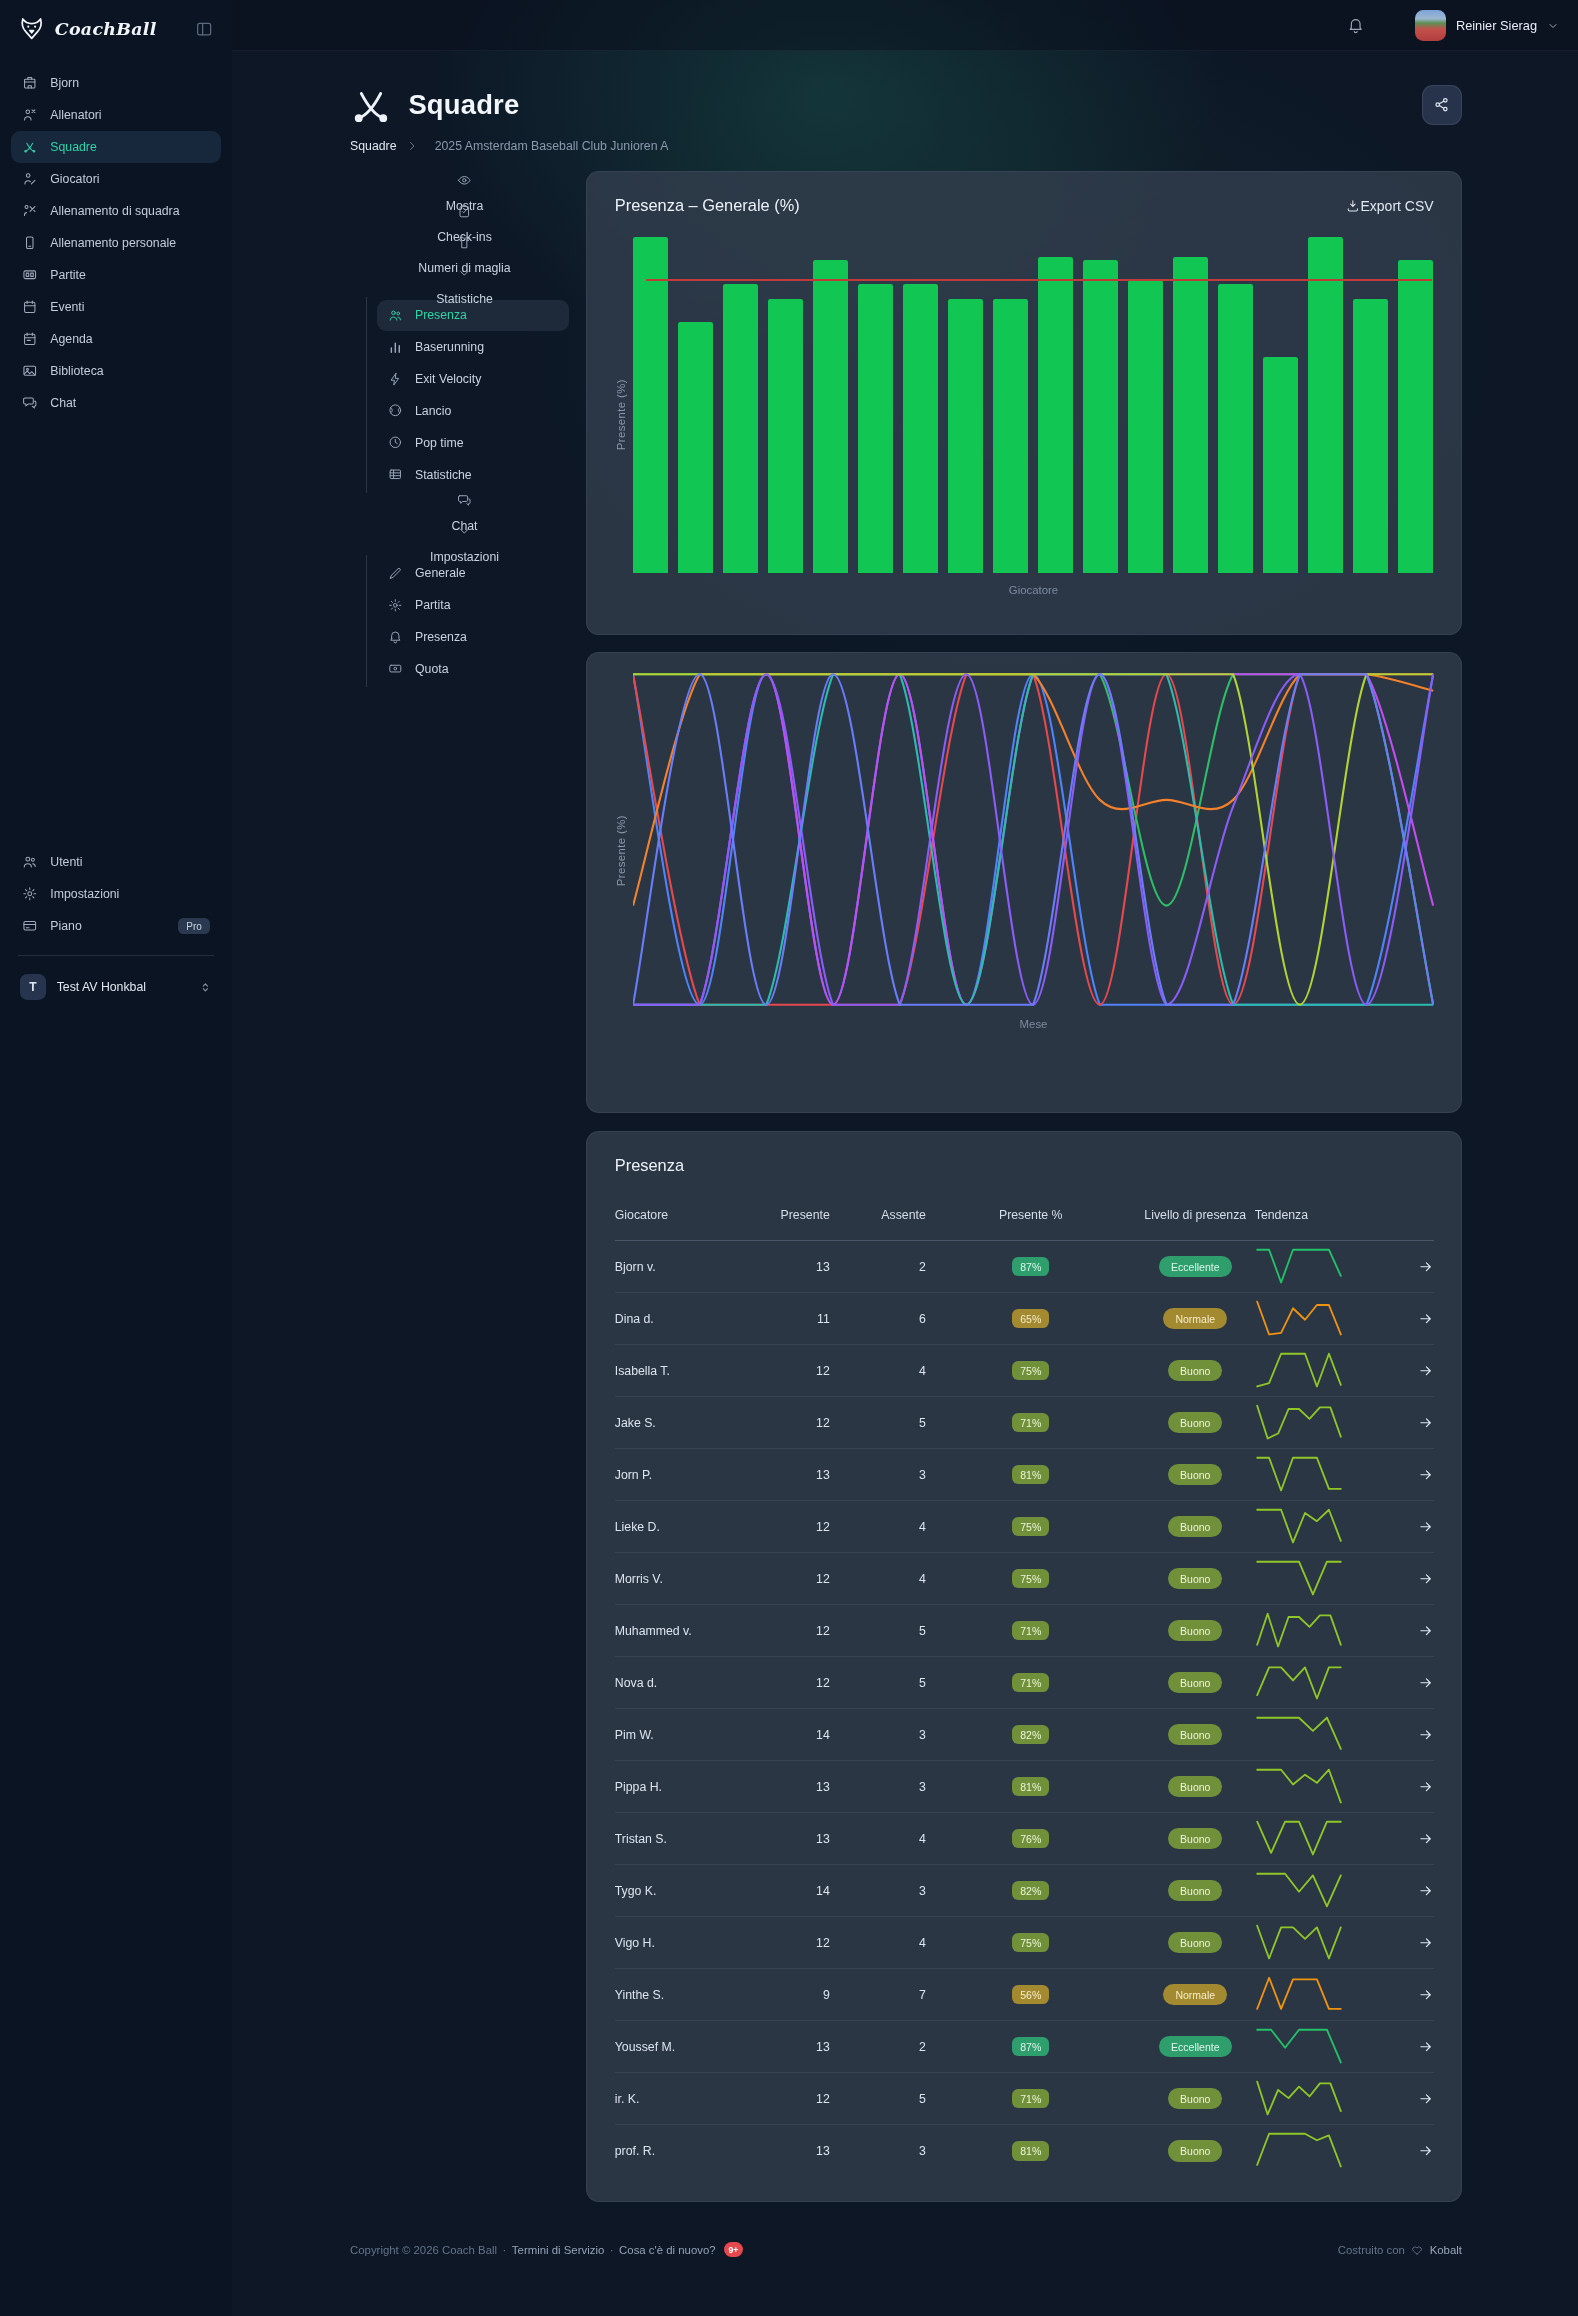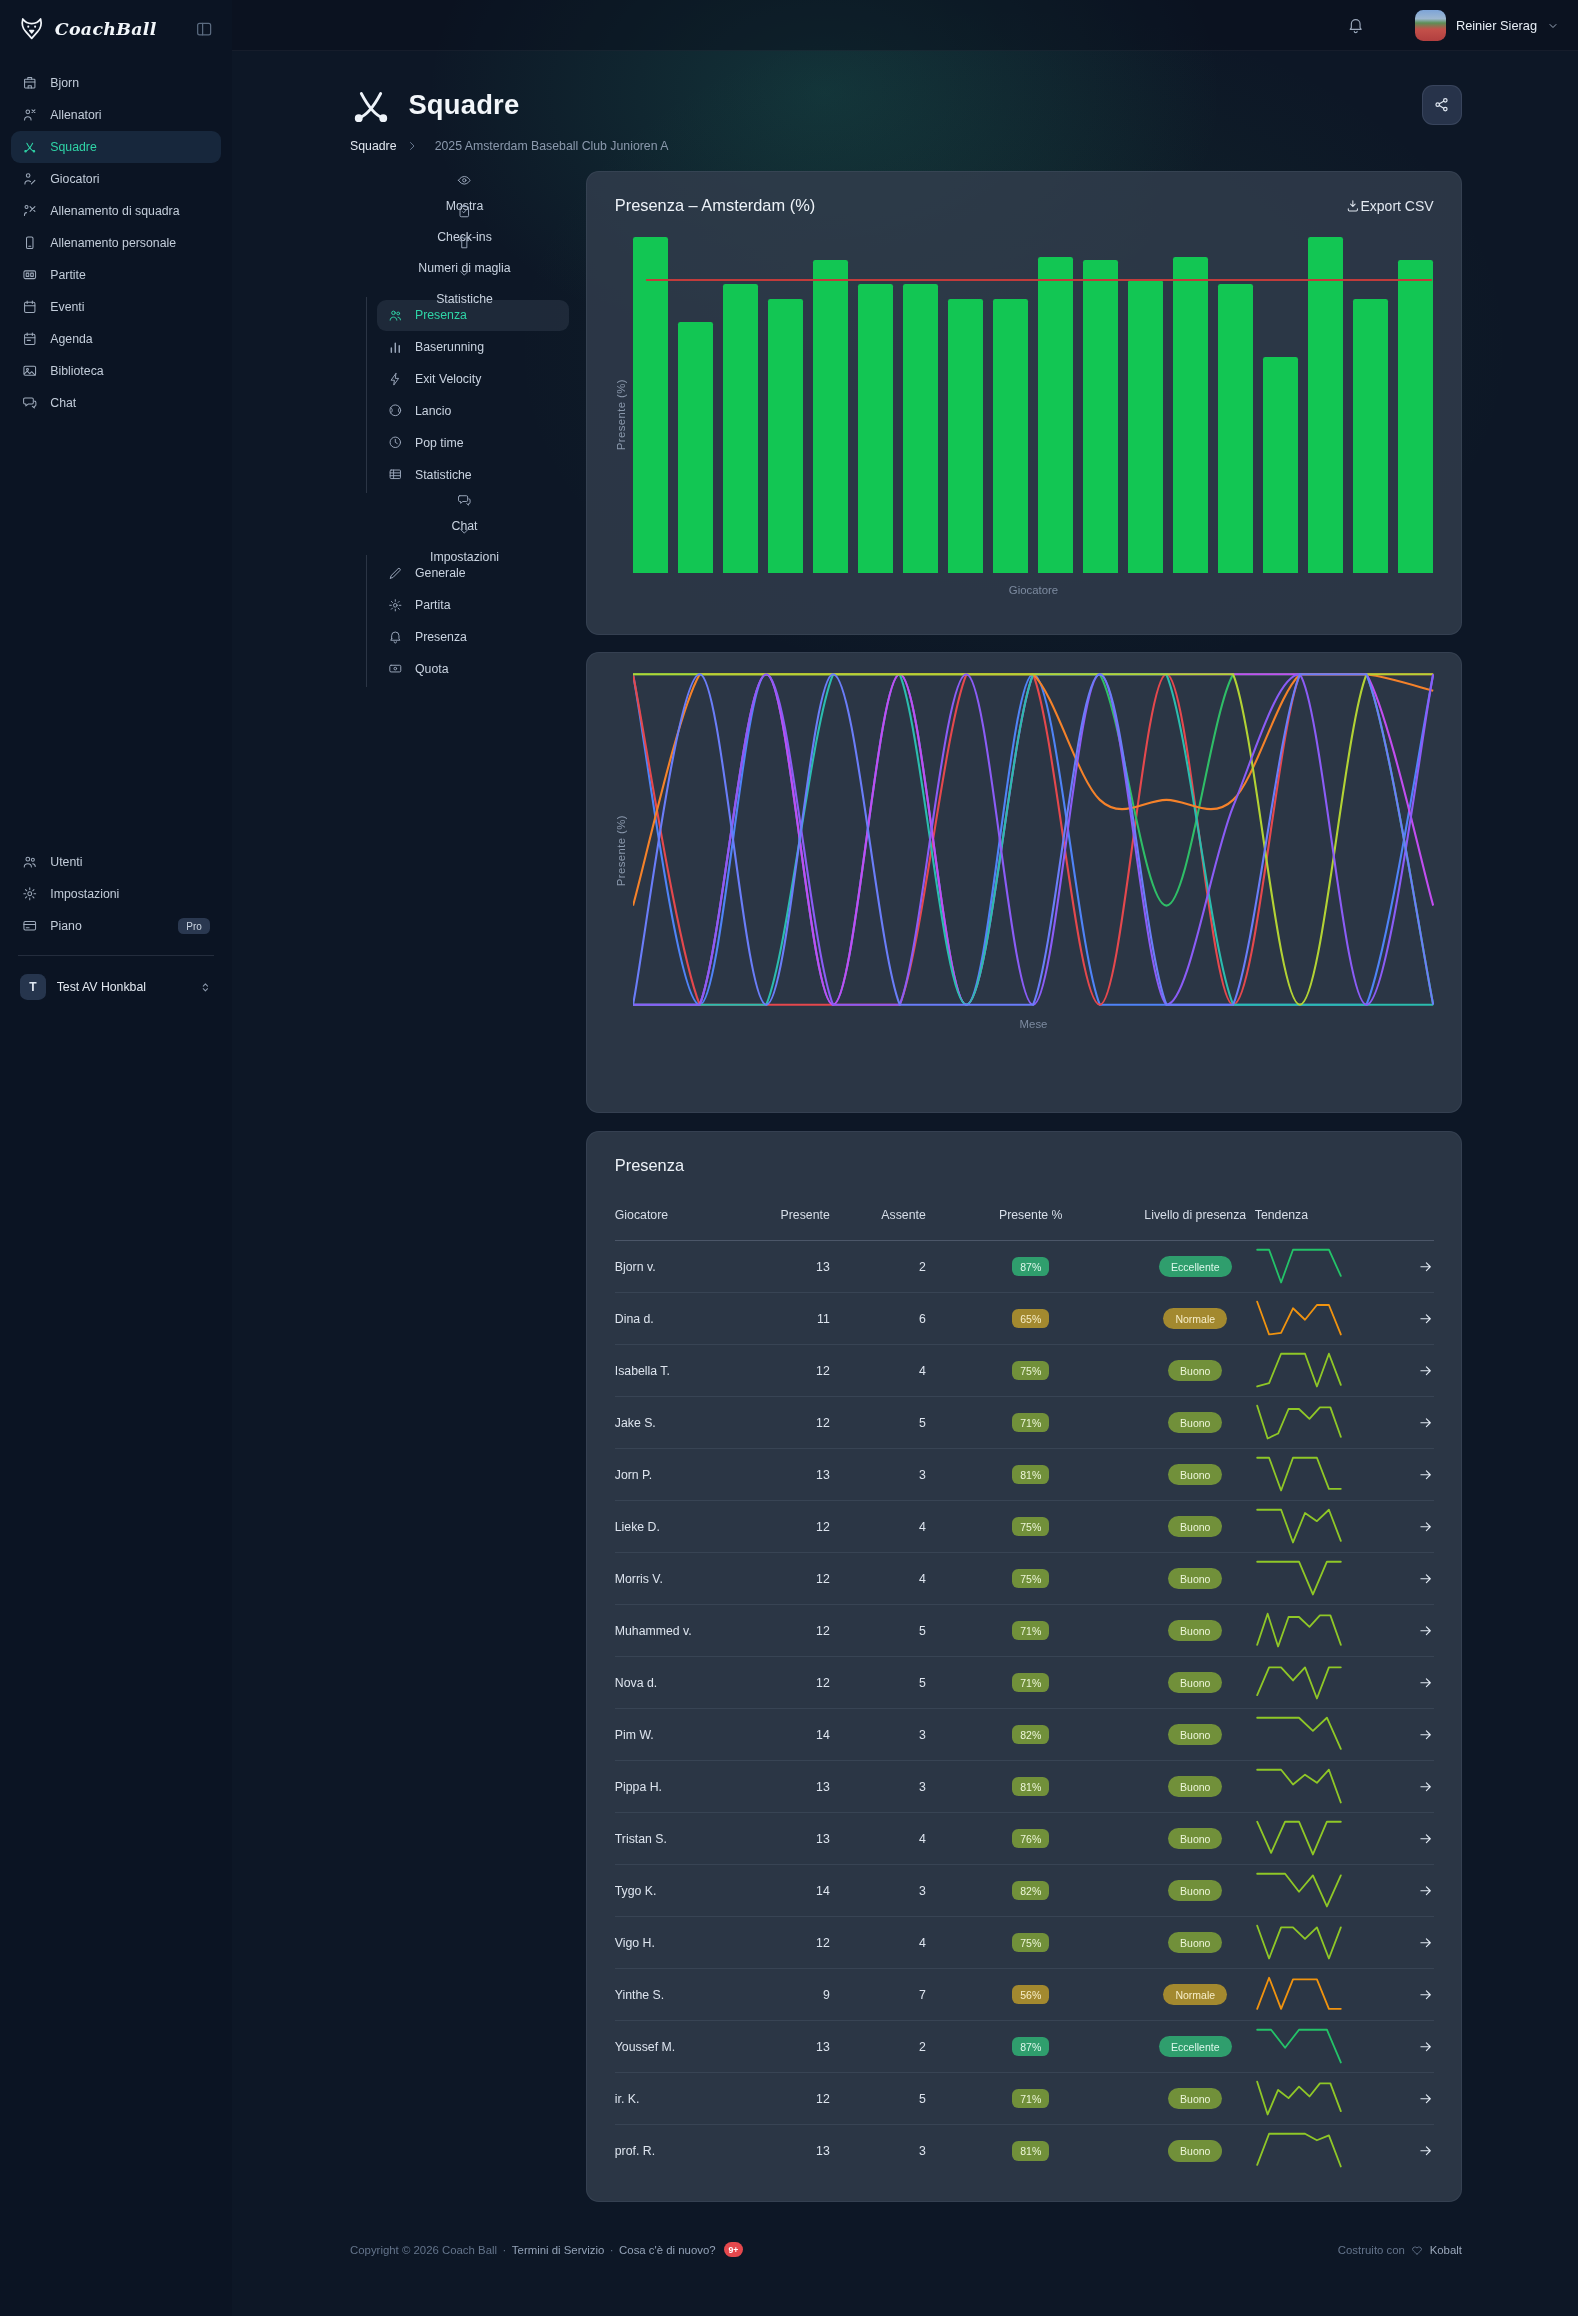--- a/index.html
+++ b/index.html
@@ -523,21 +523,21 @@
                 </span>
                 <span>Quota</span>
               </div>
             </div>
           </div>
 
         <div class="panels">
 
           <section class="panel" style="height:464px;">
             <div class="panel-head">
-              <span class="panel-title">Presenza – Amsterdam (%)</span>
+              <span class="panel-title">Presenza – Generale (%)</span>
               <span class="export-btn">
                 <span class="ic">
                   <svg viewBox="0 0 24 24" fill="none" stroke="currentColor" stroke-width="1.8" stroke-linecap="round" stroke-linejoin="round">
                     <path d="M12 3v10M8 9l4 4 4-4"></path>
                       <path d="M4 17v2a2 2 0 002 2h12a2 2 0 002-2v-2"></path>
                   </svg>
                 </span>
                 <span>Export CSV</span>
               </span>
             </div>

